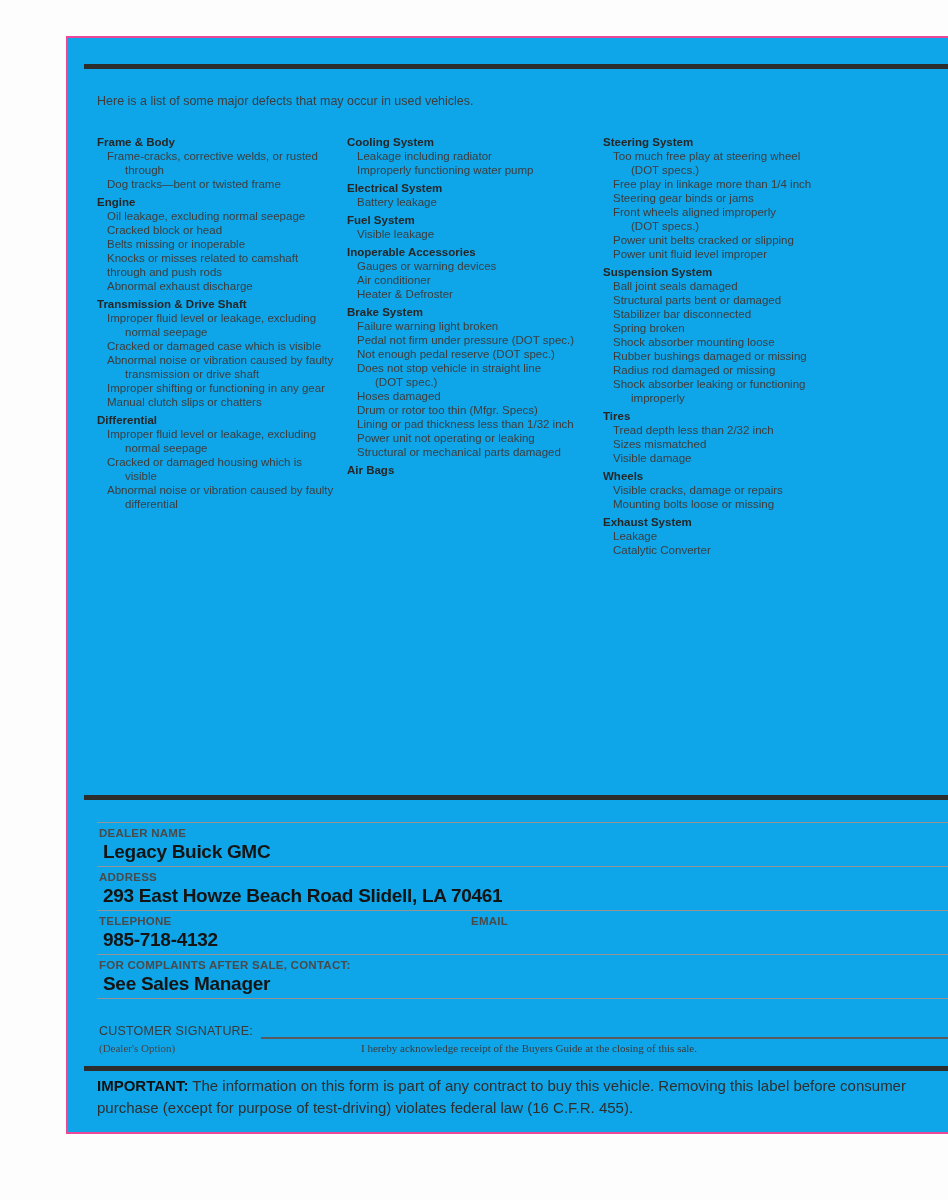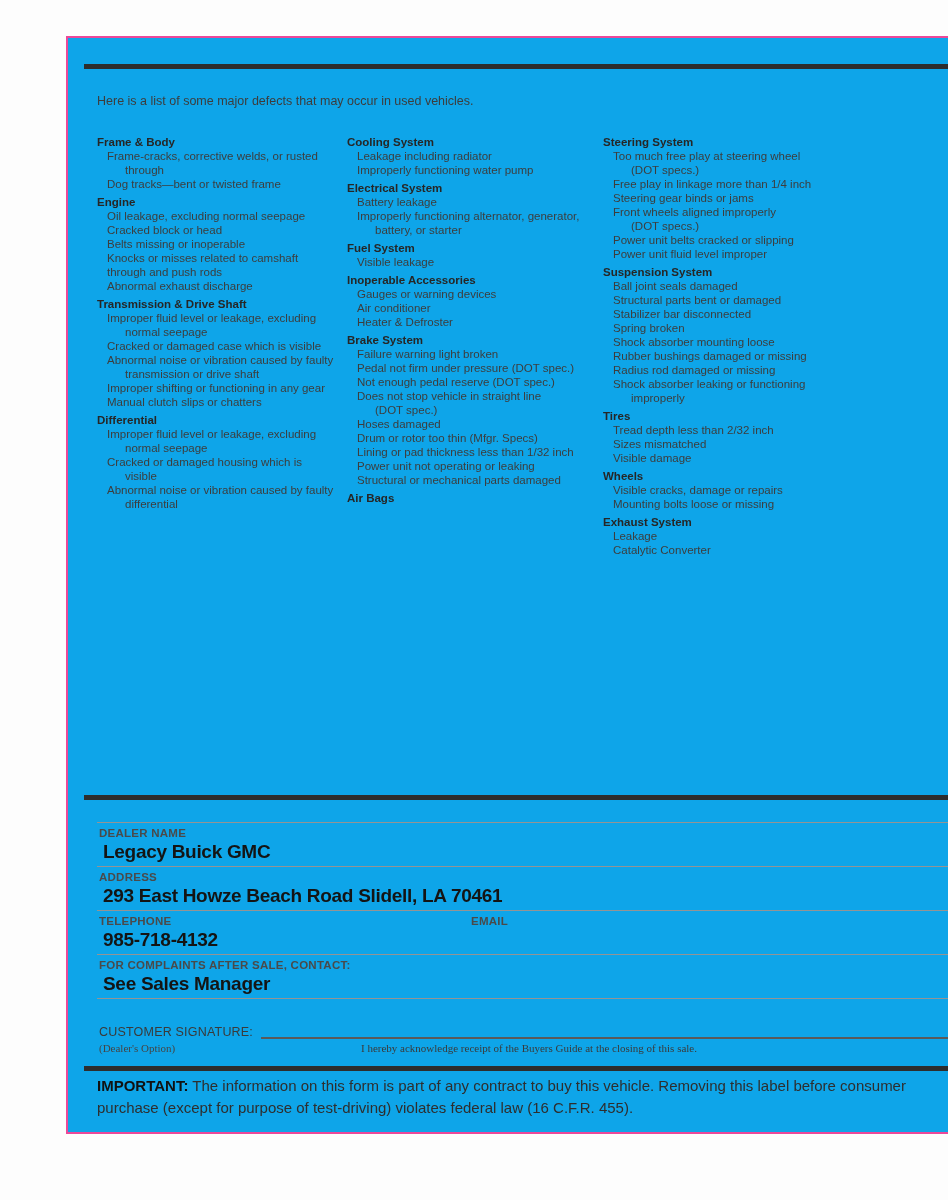--- a/index.html
+++ b/index.html
@@ -52,21 +52,21 @@
   .flabel{
     font-size:11.5px;color:#4a4a4a;letter-spacing:.25px;line-height:14px;
   }
   .fvalue{
     font-size:19px;color:#141414;letter-spacing:-.3px;line-height:24px;
     padding-left:4px;min-height:24px;
   }
   .dual-label{display:flex;}
   .dual-label .flabel-left{width:372px;flex:none;}
   .sig-block{margin-top:25px;}
-  .sig-line-row{display:flex;align-items:center;padding-left:2px;}
+  .sig-line-row{display:flex;align-items:flex-start;padding-left:2px;}
   .sig-label{font-size:12.5px;color:#3a3a3a;letter-spacing:.2px;white-space:nowrap;}
   .sig-line{flex:1;border-bottom:2px solid #5a5a5a;margin-left:8px;height:13px;}
   .sig-sub-row{display:flex;margin-top:3px;padding-left:2px;font-family:Liberation Serif, serif;}
   .sig-sub{font-size:11px;color:#454545;width:262px;flex:none;}
   .sig-note{font-size:11px;color:#3a3a3a;}
   .footer-text{
     position:absolute;left:29px;top:1037px;right:24px;
     font-size:15px;color:#2e2e2e;line-height:22px;
   }
   .footer-text b{color:#111;}
@@ -108,22 +108,20 @@
 visible</div>
         <div class="item">Abnormal noise or vibration caused by faulty
 differential</div>
       </div>
       <div class="col col-1">
         <div class="sec-heading">Cooling System</div>
         <div class="item">Leakage including radiator</div>
         <div class="item">Improperly functioning water pump</div>
         <div class="sec-heading">Electrical System</div>
         <div class="item">Battery leakage</div>
-        <div class="item">Improperly functioning alternator, generator,
-battery, or starter</div>
         <div class="sec-heading">Fuel System</div>
         <div class="item">Visible leakage</div>
         <div class="sec-heading">Inoperable Accessories</div>
         <div class="item">Gauges or warning devices</div>
         <div class="item">Air conditioner</div>
         <div class="item">Heater &amp; Defroster</div>
         <div class="sec-heading">Brake System</div>
         <div class="item">Failure warning light broken</div>
         <div class="item">Pedal not firm under pressure (DOT spec.)</div>
         <div class="item">Not enough pedal reserve (DOT spec.)</div>

